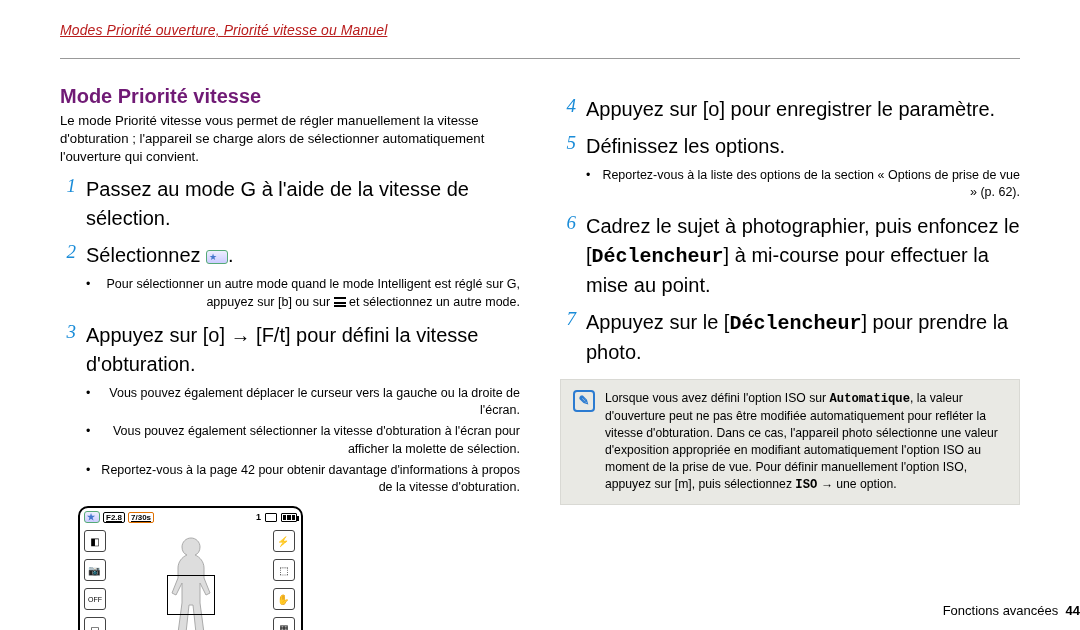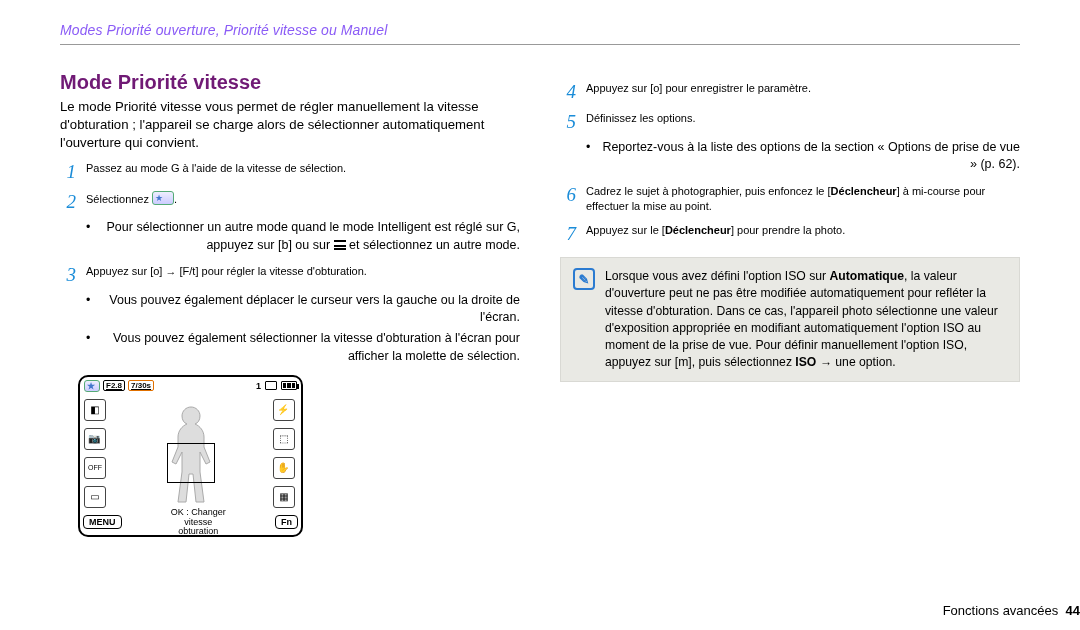--- a/index.html
+++ b/index.html
@@ -1,26 +1,26 @@
 <!DOCTYPE html>
 <html><head>
 <meta charset="utf-8">
 <style>
   * { box-sizing: border-box; margin: 0; padding: 0; }
   html, body { width: 1080px; height: 630px; background: #fff; font-family: "Segoe UI", "Myriad Pro", Arial, sans-serif; color: #000; }
   .page { width: 1080px; height: 630px; padding: 22px 60px 10px 60px; position: relative; }
-  .header-line { font-style: italic; font-size: 14px; color: #8b5cf6; padding-bottom: 6px; border-bottom: 1px solid #999; letter-spacing: .1px;}
+  .header-line { font-style: italic; font-size: 14px; color: #b91c1c; padding-bottom: 20px; border-bottom: 1px solid #999; letter-spacing: .1px; text-decoration: underline;}
   .cols { display: flex; gap: 40px; margin-top: 26px; }
   .col { flex: 1 1 0; min-width: 0; }
   h2.section { color: #701a75; font-weight: 600; font-size: 20px; margin-bottom: 4px; }
   .intro { font-size: 13.2px; line-height: 1.35; }
   ol.steps { list-style: none; margin-top: 10px; }
   ol.steps > li { display: flex; gap: 10px; margin-top: 8px; }
   .stepnum { color: #1a8cd8; font-style: italic; font-family: Georgia, "Times New Roman", serif; font-size: 19px; line-height: 22px; min-width: 16px; text-align: right; }
-  .steptext { font-size: 11px; line-height: 1.45; }
+  .steptext { font-size: 20px; line-height: 1.45; }
   ul.sub { list-style: none; margin-top: 6px; margin-left: 26px; }
   ul.sub > li { position: relative; padding-left: 12px; font-size: 12.5px; line-height: 1.38; margin-bottom: 4px; text-align: right; }
   ul.sub > li:before { content: "•"; position: absolute; left: 0; top: 0; }
   .icon-mode { display:inline-block; width:22px; height:14px; vertical-align:-2px; border:1px solid #5a7; border-radius:3px; background: linear-gradient(#eef,#ccf); position:relative;}
   .icon-mode:after{content:"★"; font-size:9px; position:absolute; left:2px; top:0; color:#47c;}
   .icon-menu { display:inline-block; width:12px; height:10px; vertical-align:-1px; border-top:2px solid #000; border-bottom:2px solid #000; position:relative;}
   .icon-menu:before{content:""; position:absolute; left:0; right:0; top:3px; height:2px; background:#000;}
 
   .screenshot-frame { margin-top: 10px; margin-left: 18px; width: 225px; height: 162px; border: 2px solid #000; border-radius: 10px; overflow: hidden; position: relative; background: #fff; }
   .ss-top { display:flex; align-items:center; justify-content:space-between; padding:3px 4px 0 4px; font-size:9px; font-weight:bold; }
@@ -36,21 +36,21 @@
   .ss-center { position:absolute; left:28px; right:28px; top:16px; bottom:25px; }
   .silhouette { position:absolute; left:50%; transform:translateX(-50%); bottom:0; width:50px; height:105px; }
   .focus-box { position:absolute; left:50%; top:60%; transform:translate(-50%,-50%); width:48px; height:40px; border:1.5px solid #000; }
   .ss-bottom { position:absolute; left:0; right:0; bottom:0; height:25px; display:flex; align-items:center; justify-content:space-between; padding:0 3px;gap:41px;}
   .btn-pill{ border:1.3px solid #000; border-radius:4px; padding:1px 5px; font-size:9px; font-weight:bold; background:#fff;}
   .ss-bottom-center{ font-size:9px; text-align:center; line-height:1.05; flex:1;}
 
   .note-box { margin-top: 12px; background: #e9e9e4; border:1px solid #d9d9d4; display:flex; gap:10px; padding:10px 12px; }
   .note-icon { width:22px; height:22px; border:2px solid #2b7bd1; color:#2b7bd1; border-radius:4px; display:flex; align-items:center; justify-content:center; font-weight:bold; font-size:13px; flex-shrink:0;}
   .note-text { font-size: 12.2px; line-height:1.4; }
-  .bold { font-weight: bold; }
+  .bold { font-weight: bold; font-family: Liberation Mono, monospace; }
   .footer { position:absolute; bottom:12px; left:0; right:0; text-align:right; font-size:13px; }
   .footer .pn{ font-weight:bold; }
   svg.sil path{ fill:#ddd; stroke:#aaa; stroke-width:1;}
 </style>
 </head>
 <body>
 
 <div class="page">
   <div class="header-line">Modes Priorité ouverture, Priorité vitesse ou Manuel</div>
 
@@ -76,26 +76,27 @@
       </ol>
       <ul class="sub">
         <li>
           <span>Pour sélectionner un autre mode quand le mode Intelligent est réglé sur </span><span>G</span><span>, appuyez sur [b] ou sur </span><span class="icon-menu"></span><span> et sélectionnez un autre mode.</span>
         </li>
       </ul>
 
       <ol class="steps">
         <li>
           <span class="stepnum">3</span>
-          <span class="steptext">Appuyez sur [o] → [F/t] pour régler la vitesse d'obturation.</span>
+          <span class="steptext">Appuyez sur [o] → [F/t] pour défini la vitesse d'obturation.</span>
         </li>
       </ol>
       <ul class="sub">
         <li>Vous pouvez également déplacer le curseur vers la gauche ou la droite de l'écran.</li>
         <li>Vous pouvez également sélectionner la vitesse d'obturation à l'écran pour afficher la molette de sélection.</li>
+        <li>Reportez-vous à la page 42 pour obtenir davantage d'informations à propos de la vitesse d'obturation.</li>
       </ul>
 
       <div class="screenshot-frame">
         <div class="ss-top">
           <div class="ss-top-left">
             <span class="icon-mode" style="width:16px;height:12px"></span>
             <span class="fval">F2.8</span>
             <span class="fval sel">7/30s</span>
           </div>
           <div style="display:flex; gap:4px; align-items:center;">

